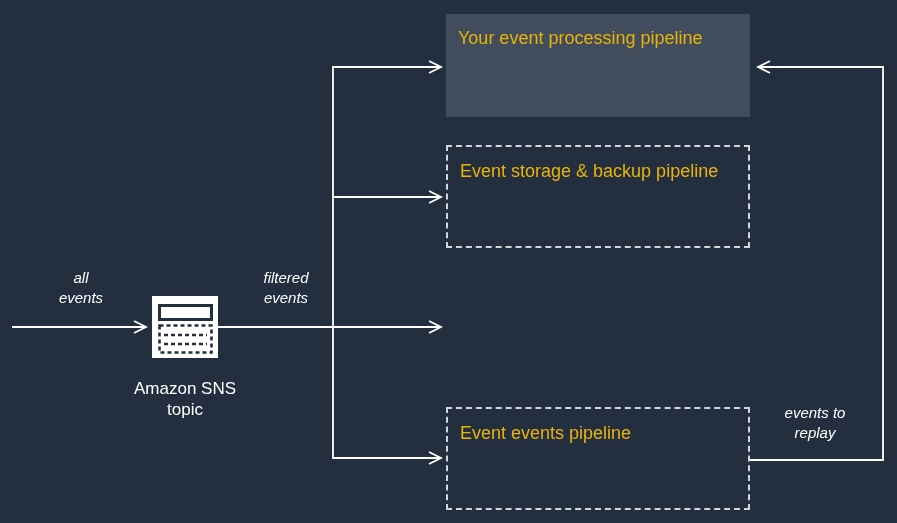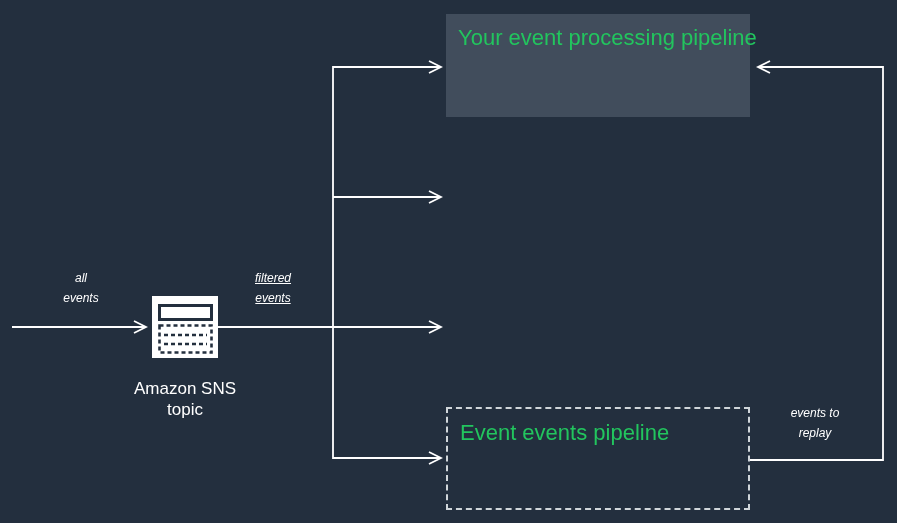--- a/index.html
+++ b/index.html
@@ -30,32 +30,32 @@
   }
   .pipeline-box.solid {
     background: #414d5c;
     border: none;
   }
   .pipeline-box.dashed {
     background: transparent;
     border: 2px dashed #d0d6da;
   }
   .box-title {
-    color: #22c55e;
-    font-size: 22px;
+    color: #eab308;
+    font-size: 18px;
     line-height: 24px;
     padding: 12px 10px 0 12px;
     white-space: nowrap;
   }
   .flow-label {
     position: absolute;
     color: #ffffff;
     text-align: center;
     white-space: pre-line;
-    font-size: 12px;
+    font-size: 15px;
     line-height: 20px;
   }
   .flow-label.italic { font-style: italic; }
   .icon-wrap {
     position: absolute;
     left: 152px;
     top: 296px;
     width: 66px;
     height: 62px;
   }
@@ -84,40 +84,43 @@
       <path d="M333,327 V458 H441" marker-end="url(#arrow)"></path>
 
       <path d="M750,460 H883 V67 H758" marker-end="url(#arrow)"></path>
     </g>
   </svg>
 
   <div class="pipeline-box solid" style="top:14px;">
     <div class="box-title">Your event processing pipeline</div>
   </div>
 
+  <div class="pipeline-box dashed" style="top:145px;">
+    <div class="box-title">Event storage &amp; backup pipeline</div>
+  </div>
 
 
   <div class="pipeline-box dashed" style="top:407px;">
     <div class="box-title">Event events pipeline</div>
   </div>
 
   <div class="icon-wrap">
     <svg width="66" height="62" viewBox="0 0 66 62" xmlns="http://www.w3.org/2000/svg">
       <rect x="0" y="0" width="66" height="62" fill="#ffffff"></rect>
       <rect x="7.5" y="9.5" width="52" height="14" fill="none" stroke="#232f3e" stroke-width="3"></rect>
       <rect x="7.5" y="29.5" width="52" height="27" fill="none" stroke="#232f3e" stroke-width="2.6" stroke-dasharray="4 3"></rect>
       <line x1="12" y1="39" x2="55" y2="39" stroke="#232f3e" stroke-width="2.6" stroke-dasharray="4 3"></line>
       <line x1="12" y1="48" x2="55" y2="48" stroke="#232f3e" stroke-width="2.6" stroke-dasharray="4 3"></line>
     </svg>
   </div>
 
   <div class="flow-label italic" style="left:31px; top:268px; width:100px;">all
 events</div>
 
-  <div class="flow-label italic" style="left:223px; top:268px; width:100px;text-decoration:underline;">filtered
+  <div class="flow-label italic" style="left:236px; top:268px; width:100px;">filtered
 events</div>
 
   <div class="flow-label" style="left:110px; top:378px; width:150px; font-size:17px; line-height:21px;">Amazon SNS
 topic</div>
 
   <div class="flow-label italic" style="left:765px; top:403px; width:100px;">events to
 replay</div>
 
 </div>
 

